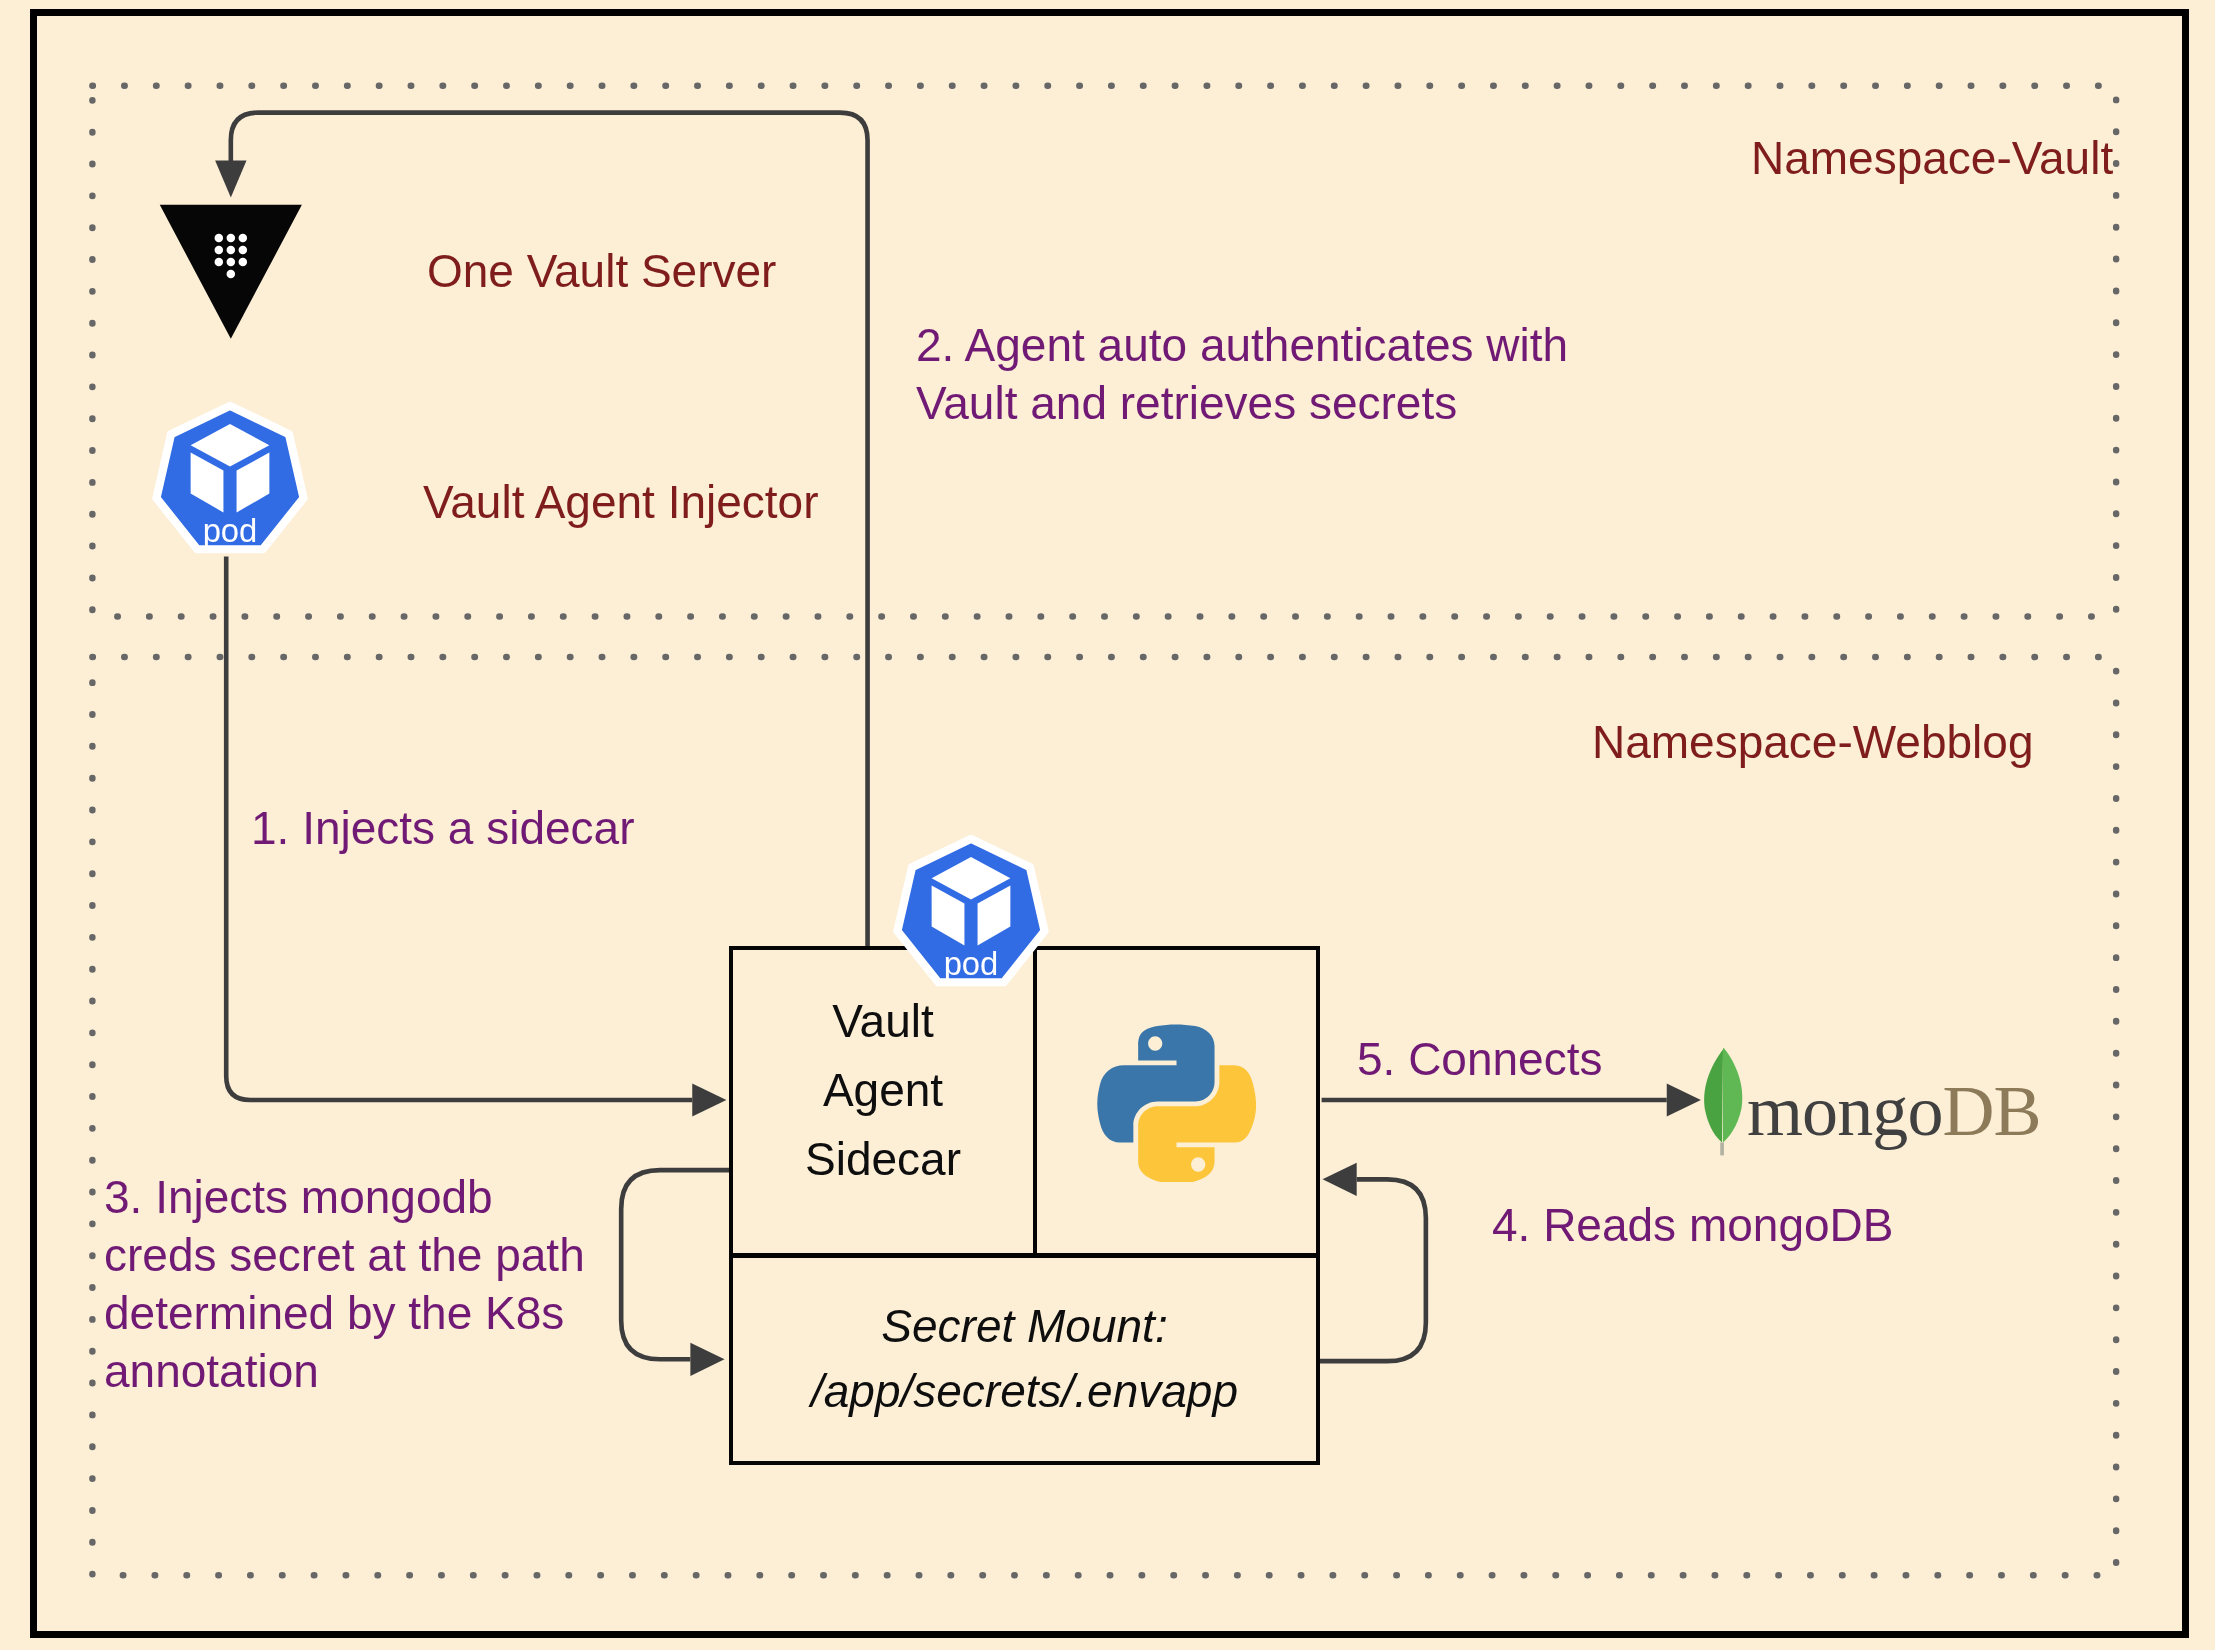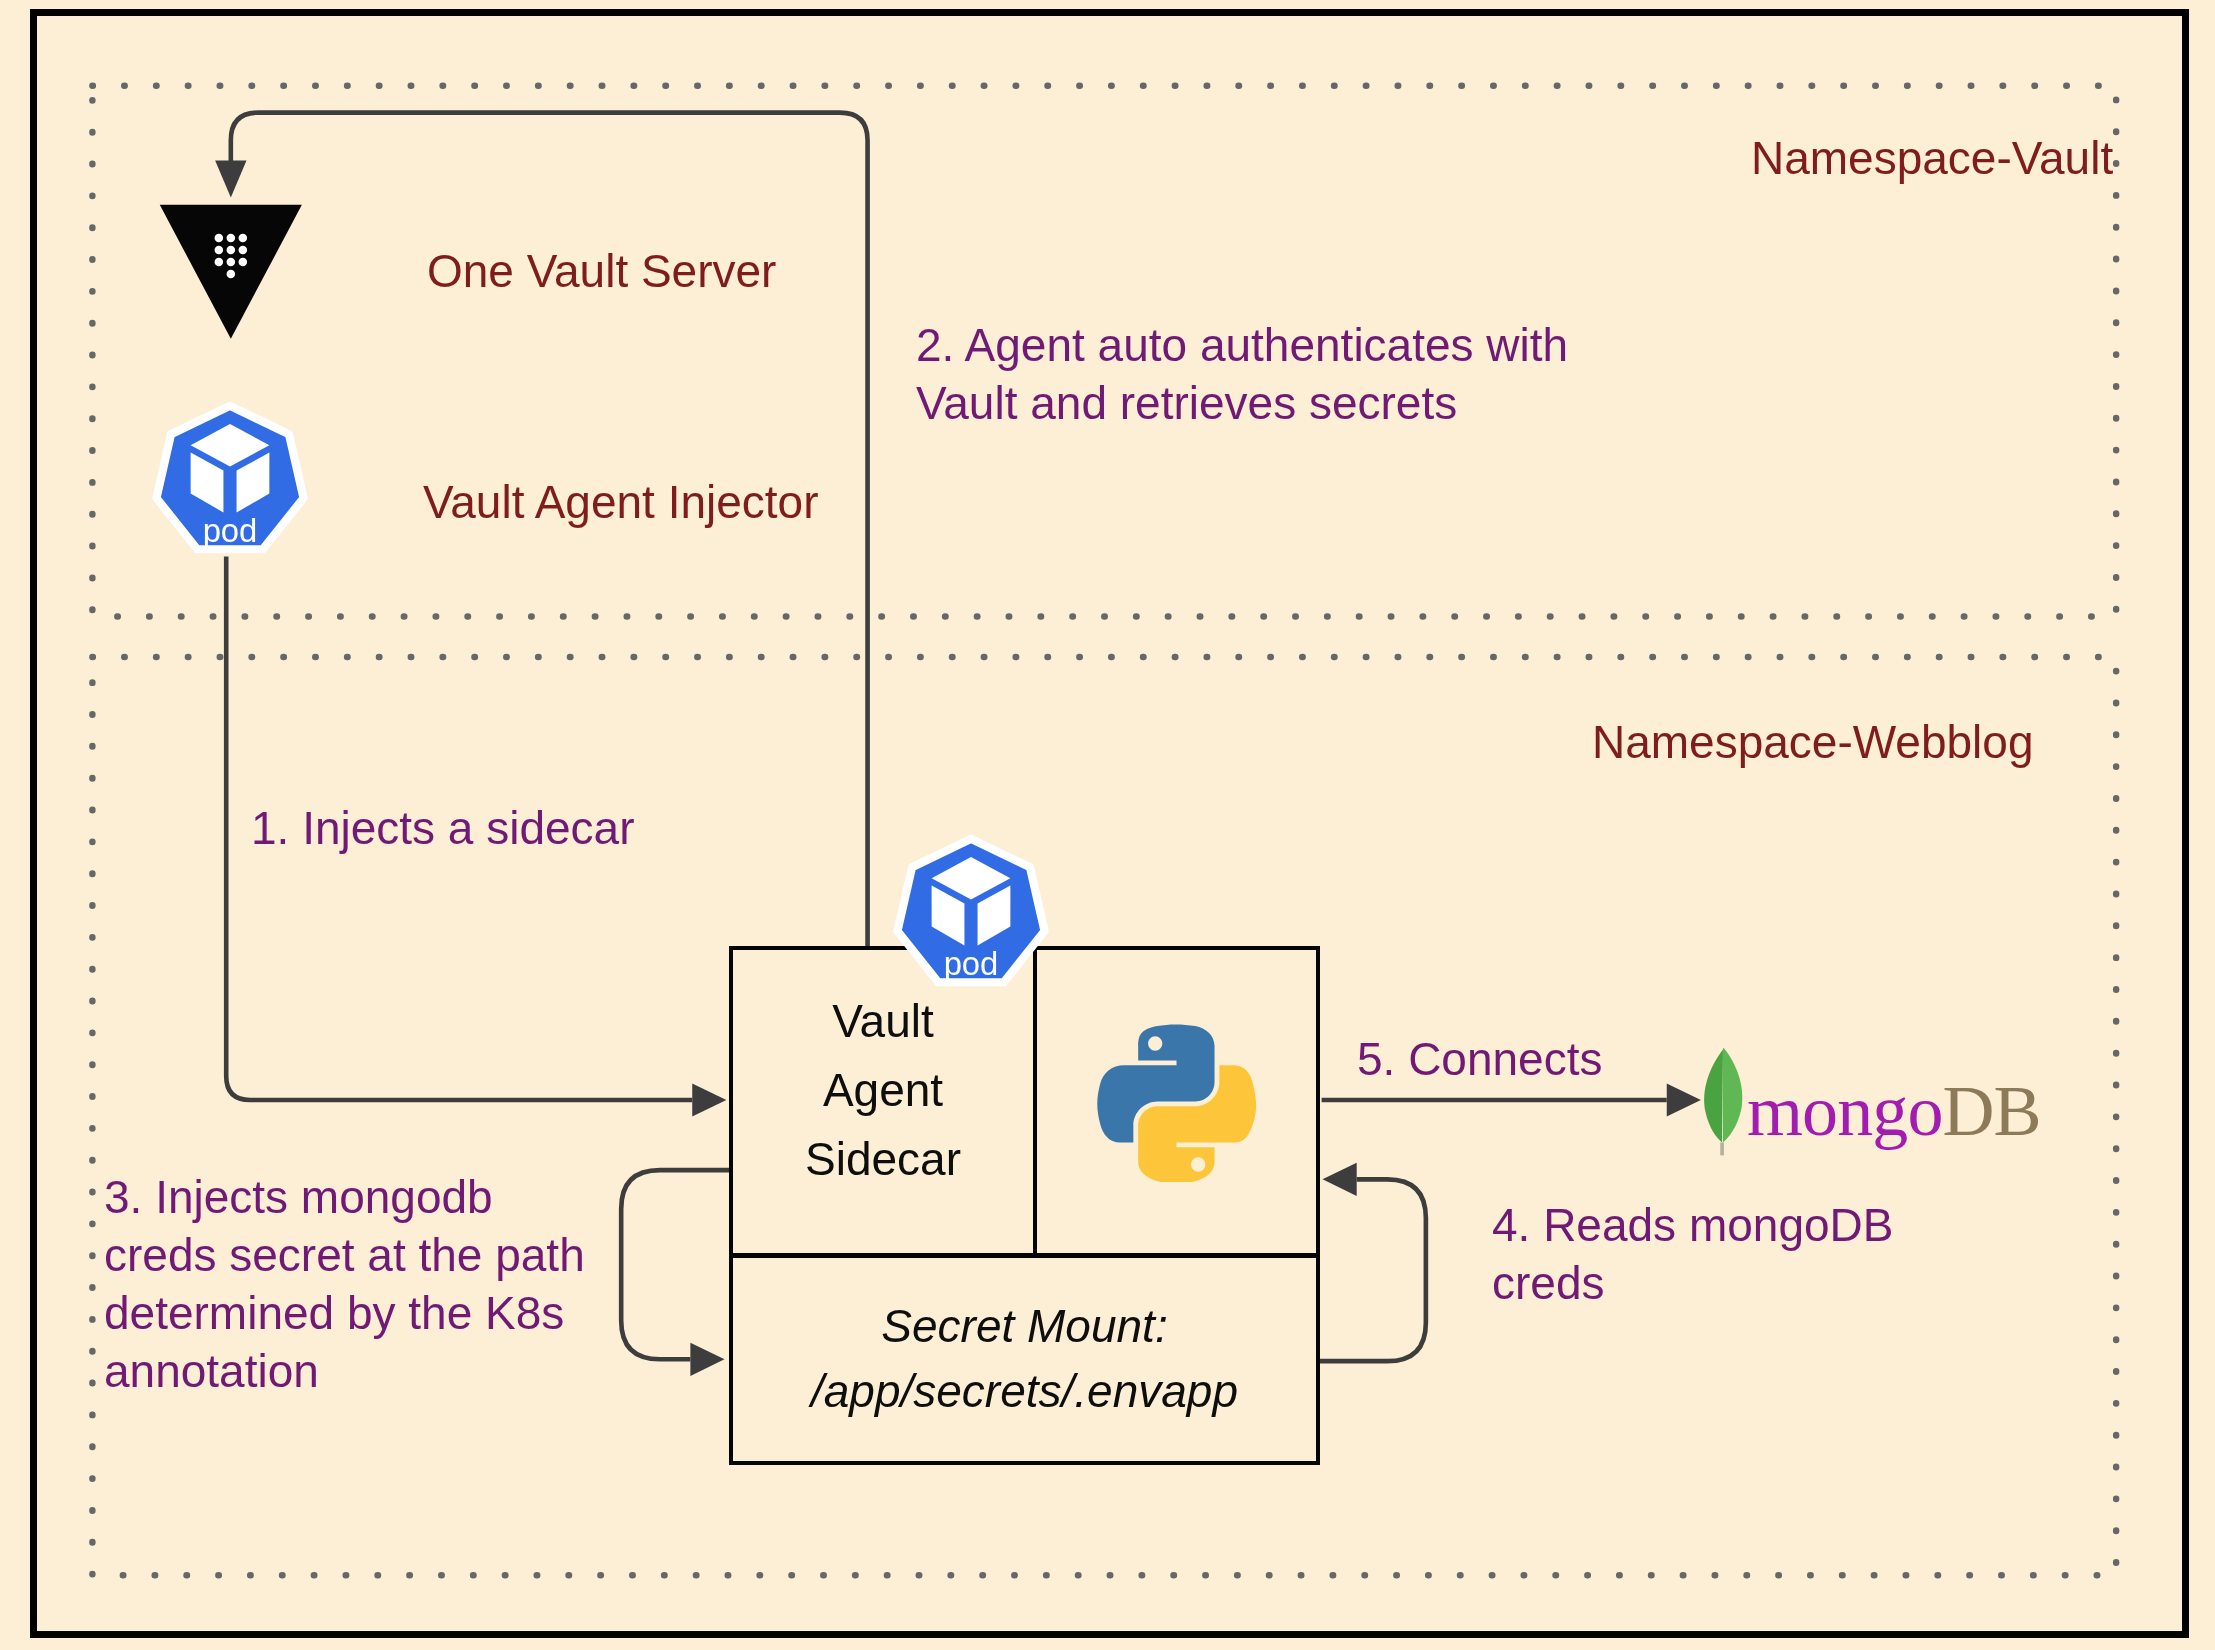--- a/index.html
+++ b/index.html
@@ -19,21 +19,21 @@
   .cell-left div{font-size:46px;line-height:69px;color:#0e0e0e;}
   .cell-right{flex:1;display:flex;align-items:center;justify-content:center;}
   .secret-box{left:729px;top:1253px;width:591px;height:212px;display:flex;flex-direction:column;
               align-items:center;justify-content:center;}
   .secret-box div{font-size:46px;line-height:65px;color:#0e0e0e;font-style:italic;}
   .pod-icon{position:absolute;width:164px;height:158px;}
   .pod1{left:148px;top:399px;}
   .pod2{left:889px;top:832px;}
   .mongo-word{position:absolute;left:1747px;top:1074px;font-family:"Liberation Serif",serif;
               font-size:72px;line-height:74px;letter-spacing:-0.9px;white-space:nowrap;}
-  .mongo-word .w1{color:#a21caf;}
+  .mongo-word .w1{color:#404040;}
   .mongo-word .w2{color:#8c7a58;}
 </style>
 </head>
 <body>
 
 <div class="canvas">
 
   <svg class="layer" viewBox="0 0 2400 1788">
 
     <rect x="100" y="93" width="2193" height="575" fill="none" stroke="#676767" stroke-width="7" stroke-dasharray="0.5 34" stroke-linecap="round"></rect>
@@ -126,21 +126,20 @@
 
   <div class="txt" style="left:104px;top:1168px;">
     <div>3. Injects mongodb</div>
     <div>creds secret at the path</div>
     <div>determined by the K8s</div>
     <div>annotation</div>
   </div>
 
   <div class="txt" style="left:1492px;top:1196px;">
     <div>4. Reads mongoDB</div>
-    <div>creds</div>
   </div>
 
   <div class="txt" style="left:1357px;top:1030px;">5. Connects</div>
 
   <div class="mongo-word">
     <span class="w1">mongo</span><span class="w2">DB</span>
   </div>
 
 </div>
 

